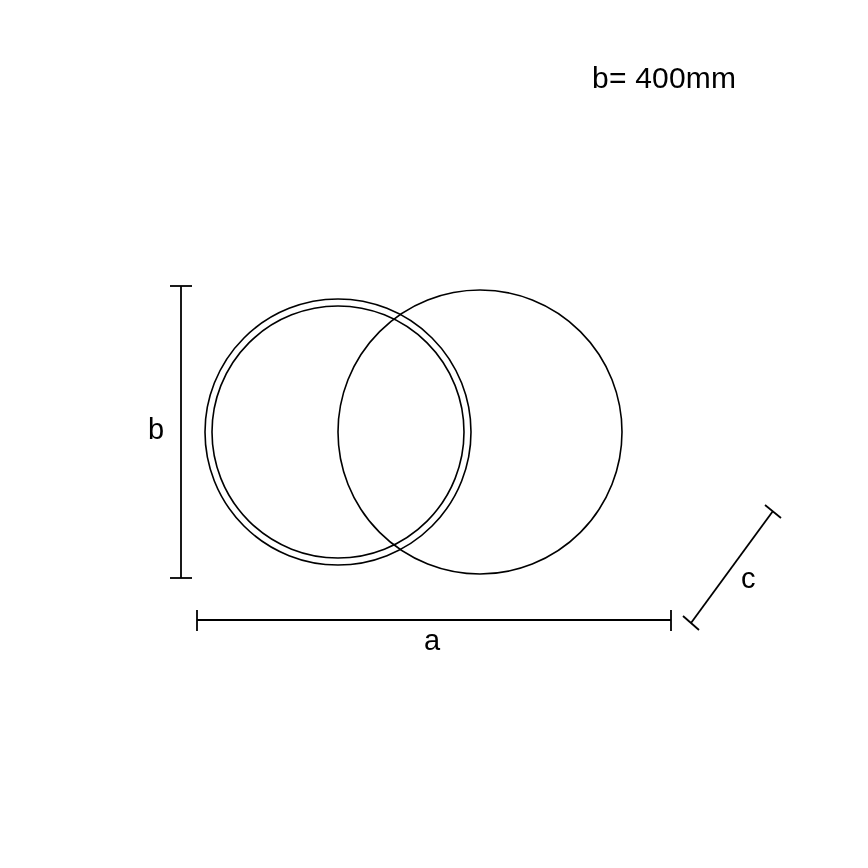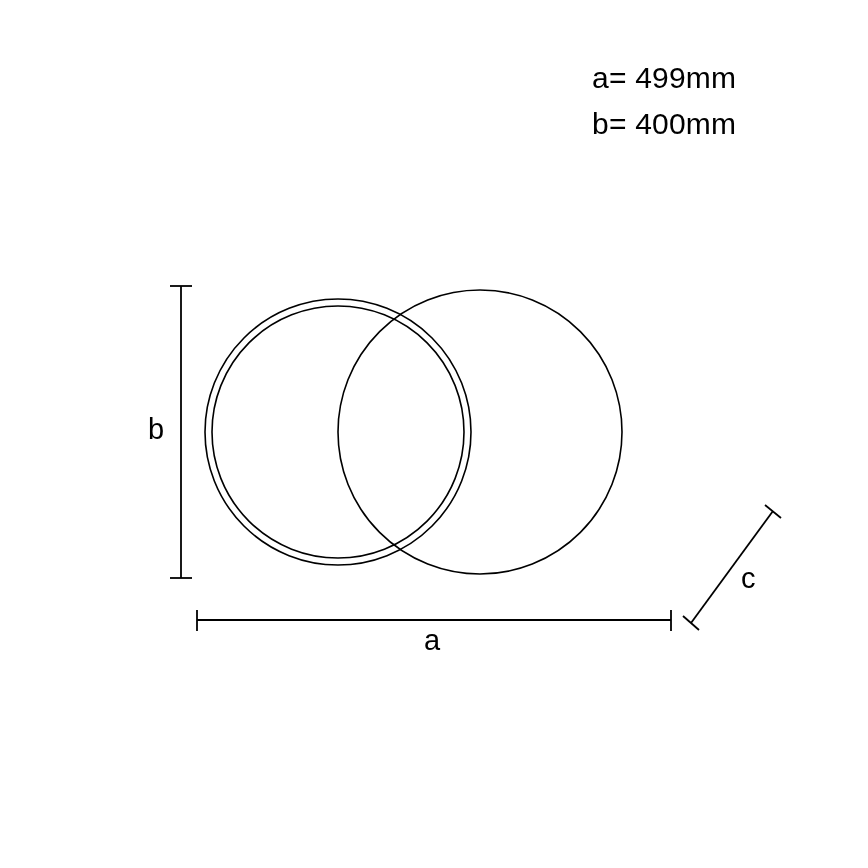--- a/index.html
+++ b/index.html
@@ -71,21 +71,20 @@
       <line x1="197" y1="610" x2="197" y2="631"></line>
       <line x1="671" y1="610" x2="671" y2="631"></line>
 
       <line x1="691" y1="623" x2="773" y2="511"></line>
       <line x1="683" y1="616" x2="699" y2="630"></line>
       <line x1="765" y1="505" x2="781" y2="518"></line>
     </g>
   </svg>
 
   <div class="legend">
-    <span class="legend-line">a= 499mm</span>
     <span class="legend-line">b= 400mm</span>
   </div>
 
   <div class="dim-label" id="label-b">b</div>
   <div class="dim-label" id="label-a">a</div>
   <div class="dim-label" id="label-c">c</div>
 
 </div>
 
 </body></html>

